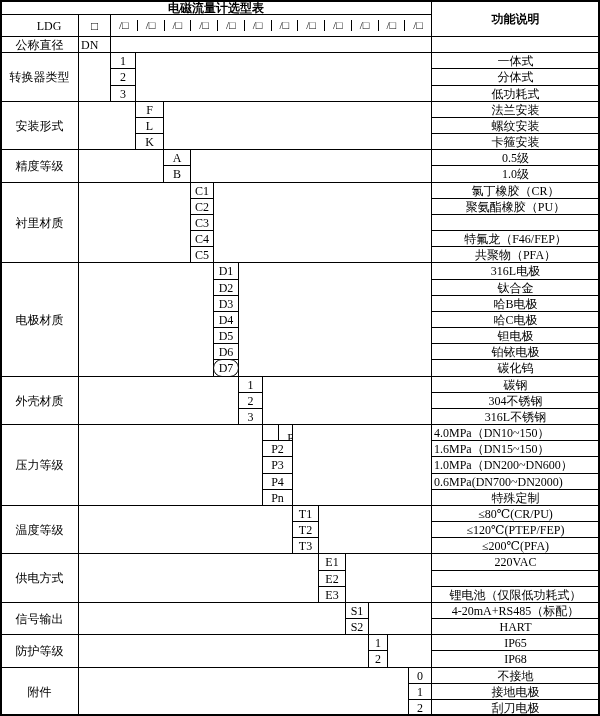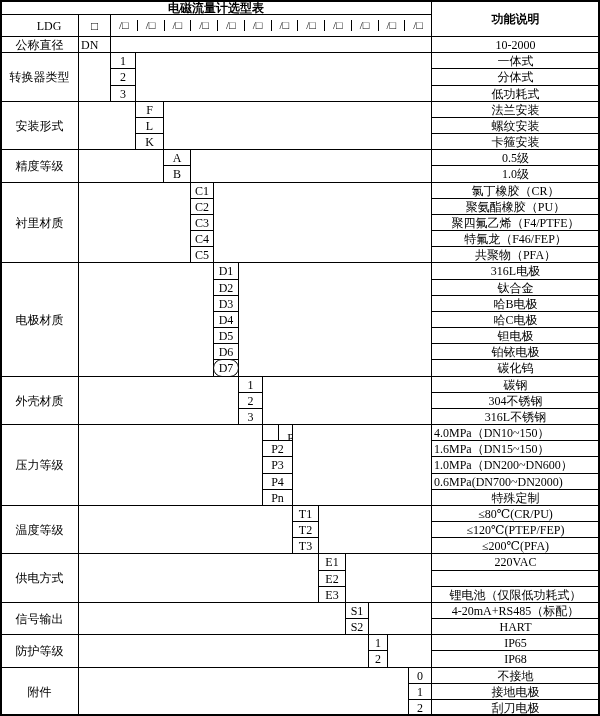--- a/index.html
+++ b/index.html
@@ -63,21 +63,20 @@
       <div class="slot">/□</div>
       <div class="slot">/□</div>
       <div class="slot">/□</div>
       <div class="slot">/□</div>
       <div class="slot">/□</div>
       <div class="slot">/□</div>
     </div>
   <div class="cell" style="left: 0px; top: 36px; width: 79px; height: 17px;">公称直径</div>
     <div class="cell left" style="left: 78px; top: 36px; width: 33px; height: 17px;">DN</div>
     <div class="cell" style="left: 110px; top: 36px; width: 322px; height: 17px;"></div>
-    <div class="cell" style="left: 431px; top: 36px; width: 169px; height: 17px;">10-2000</div>
     <div class="cell" style="left: 0px; top: 52px; width: 79px; height: 50px;">转换器类型</div>
     <div class="cell" style="left: 78px; top: 52px; width: 33px; height: 50px;"></div>
     <div class="cell" style="left: 110px; top: 52px; width: 26px; height: 17px;">1</div>
     <div class="cell" style="left: 110px; top: 68px; width: 26px; height: 18px;">2</div>
     <div class="cell" style="left: 110px; top: 85px; width: 26px; height: 17px;">3</div>
     <div class="cell" style="left: 135px; top: 52px; width: 297px; height: 50px;"></div>
     <div class="cell" style="left: 431px; top: 52px; width: 169px; height: 17px;">一体式</div>
     <div class="cell" style="left: 431px; top: 68px; width: 169px; height: 18px;">分体式</div>
     <div class="cell" style="left: 431px; top: 85px; width: 169px; height: 17px;">低功耗式</div>
     <div class="cell" style="left: 0px; top: 101px; width: 79px; height: 49px;">安装形式</div>
@@ -99,21 +98,20 @@
     <div class="cell" style="left: 0px; top: 182px; width: 79px; height: 81px;">衬里材质</div>
     <div class="cell" style="left: 78px; top: 182px; width: 113px; height: 81px;"></div>
     <div class="cell" style="left: 190px; top: 182px; width: 24px; height: 17px;">C1</div>
     <div class="cell" style="left: 190px; top: 198px; width: 24px; height: 17px;">C2</div>
     <div class="cell" style="left: 190px; top: 214px; width: 24px; height: 17px;">C3</div>
     <div class="cell" style="left: 190px; top: 230px; width: 24px; height: 17px;">C4</div>
     <div class="cell" style="left: 190px; top: 246px; width: 24px; height: 17px;">C5</div>
     <div class="cell" style="left: 213px; top: 182px; width: 219px; height: 81px;"></div>
     <div class="cell" style="left: 431px; top: 182px; width: 169px; height: 17px;">氯丁橡胶（CR）</div>
     <div class="cell" style="left: 431px; top: 198px; width: 169px; height: 17px;">聚氨酯橡胶（PU）</div>
-    <div class="cell" style="left: 431px; top: 214px; width: 169px; height: 17px;">聚四氟乙烯（F4/PTFE）</div>
     <div class="cell" style="left: 431px; top: 230px; width: 169px; height: 17px;">特氟龙（F46/FEP）</div>
     <div class="cell" style="left: 431px; top: 246px; width: 169px; height: 17px;">共聚物（PFA）</div>
     <div class="cell" style="left: 0px; top: 262px; width: 79px; height: 115px;">电极材质</div>
     <div class="cell" style="left: 78px; top: 262px; width: 136px; height: 115px;"></div>
     <div class="cell" style="left: 213px; top: 262px; width: 26px; height: 18px;">D1</div>
     <div class="cell" style="left: 213px; top: 279px; width: 26px; height: 17px;">D2</div>
     <div class="cell" style="left: 213px; top: 295px; width: 26px; height: 17px;">D3</div>
     <div class="cell" style="left: 213px; top: 311px; width: 26px; height: 17px;">D4</div>
     <div class="cell" style="left: 213px; top: 327px; width: 26px; height: 17px;">D5</div>
     <div class="cell" style="left: 213px; top: 343px; width: 26px; height: 17px;">D6</div>

